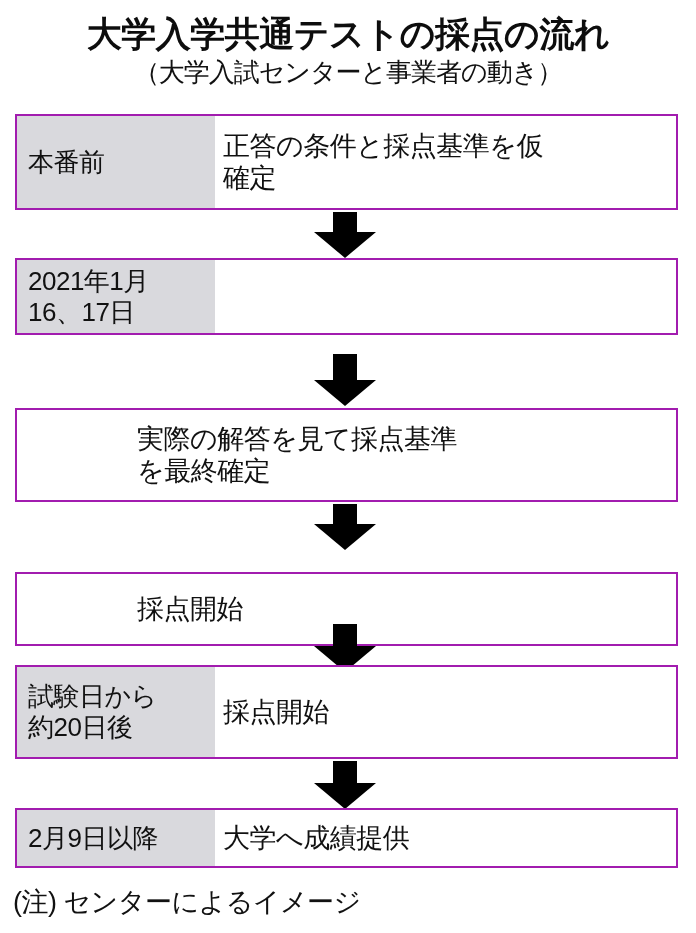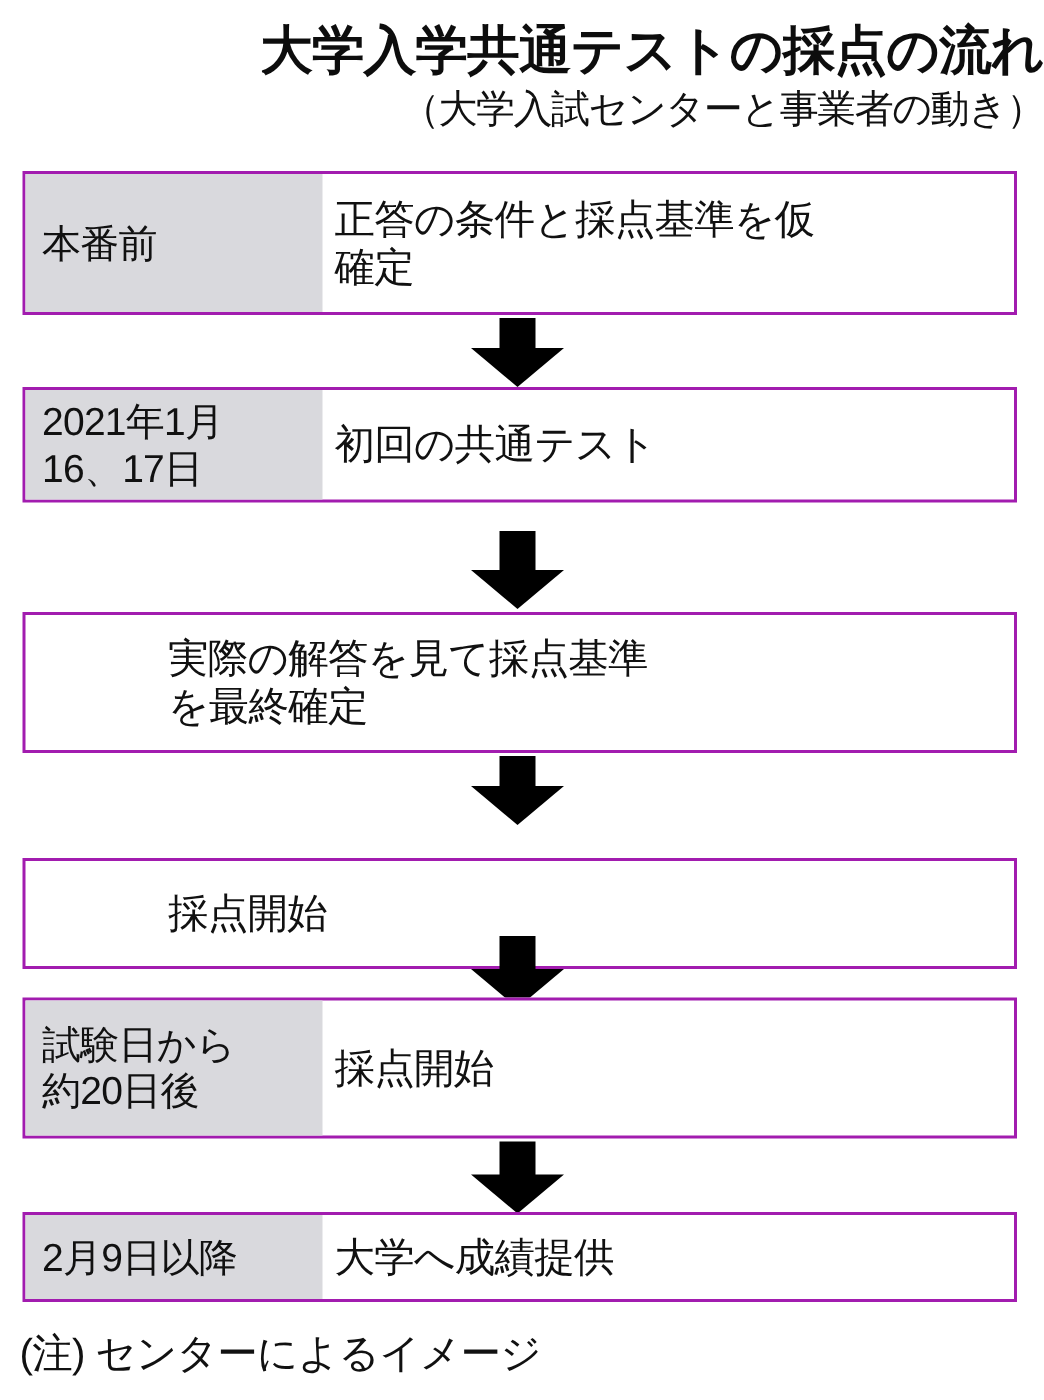--- a/index.html
+++ b/index.html
@@ -15,21 +15,21 @@
     color: #111111;
     overflow: hidden;
   }
 
   
   #header {
     position: absolute;
     top: 0;
     left: 0;
     width: 696px;
-    text-align: right;
+    text-align: center;
   }
   #chart-title {
     font-size: 35px;
     font-weight: bold;
     letter-spacing: -0.5px;
     line-height: 1.15;
     margin-top: 14px;
     color: #0d0d0d;
   }
   #chart-subtitle {
@@ -82,21 +82,21 @@
     align-items: center;
     padding-left: 8px;
     font-size: 27px;
     line-height: 1.2;
     letter-spacing: -0.5px;
     color: #111111;
     white-space: pre-line;
   }
   
   .flow-row.unlabeled .row-body {
-    padding-left: 95px;
+    padding-left: 120px;
   }
 
   
   .arrow {
     position: absolute;
     width: 62px;
     left: 314px;
   }
   .arrow .shaft {
     position: absolute;
@@ -142,21 +142,20 @@
   </div>
 
   <div class="arrow" style="top:212px; height:44px;">
     <div class="shaft" style="height:22px;"></div>
     <div class="head" style="top:20px;"></div>
   </div>
 
   <div class="flow-row" style="top:258px; height:77px;">
     <div class="row-label">2021年1月
 16、17日</div>
-    <div class="row-body">初回の共通テスト</div>
   </div>
 
   <div class="arrow" style="top:354px; height:52px;">
     <div class="shaft" style="height:28px;"></div>
     <div class="head" style="top:26px;"></div>
   </div>
 
   <div class="flow-row unlabeled" style="top:408px; height:94px;">
 
     <div class="row-body">実際の解答を見て採点基準

